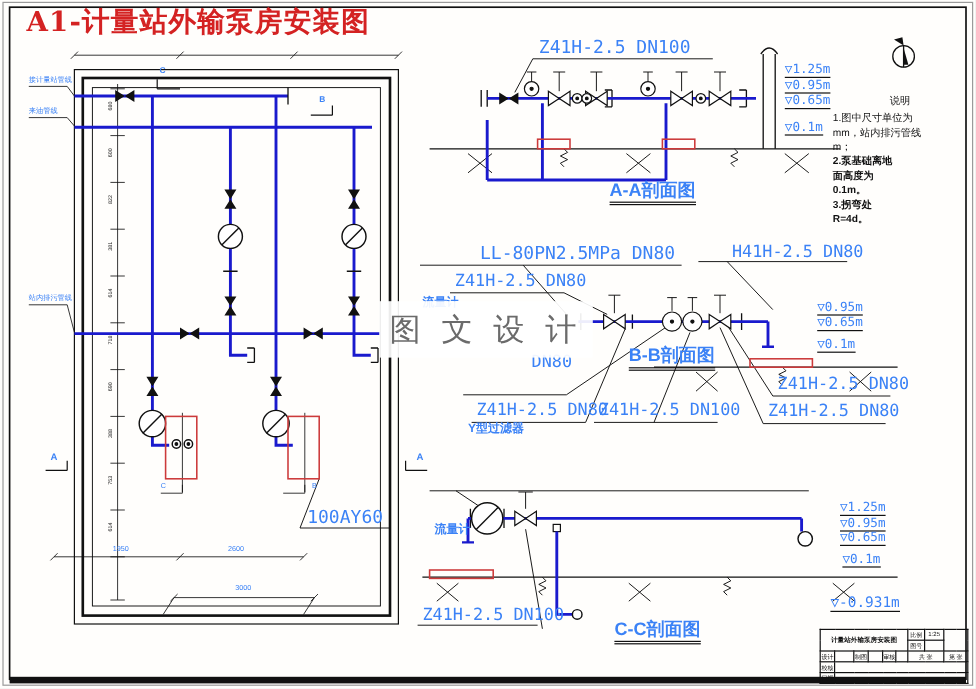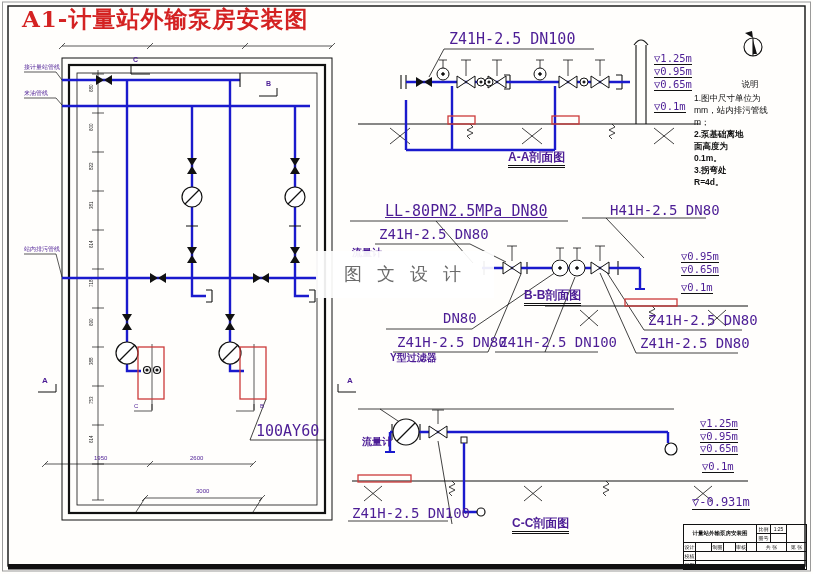--- a/index.html
+++ b/index.html
@@ -1,33 +1,33 @@
 <!DOCTYPE html>
 <html><head>
 <meta charset="utf-8">
 <style>
   html,body{margin:0;padding:0;background:#e8e8e8;}
   #sheet{
     position:relative;width:813px;height:574px;background:#fffefc;
     overflow:hidden;font-family:"Liberation Sans",sans-serif;color:#111;
   }
   #sheet svg{position:absolute;left:0;top:0;}
-  .lbl{position:absolute;white-space:nowrap;line-height:1.05;color:#4c1d95;}
+  .lbl{position:absolute;white-space:nowrap;line-height:1.05;color:#3b82f6;}
   .spec{font-family:"DejaVu Sans Mono",monospace;font-size:14px;}
   .spec-lg{font-family:"DejaVu Sans Mono",monospace;font-size:15px;}
   .cn-sm{font-size:10px;font-weight:bold;margin-top:40px;}
-  .sec{font-size:12px;font-weight:bold;border-bottom:3px double #111;padding-bottom:1px;}
+  .sec{font-size:15px;font-weight:bold;border-bottom:3px double #111;padding-bottom:1px;}
   .elev{font-family:"DejaVu Sans Mono",monospace;font-size:10.5px;border-bottom:1.2px solid #111;}
   .tiny{font-size:6px;}
   .mk{font-size:8px;font-weight:bold;}
   .rot{transform:rotate(-90deg);transform-origin:left top;font-size:4.5px;color:#222;}
   #title{left:22px;top:7px;font-family:"DejaVu Serif",serif;font-size:23px;
     font-weight:bold;color:#d42222;letter-spacing:1px;}
   #watermark{position:absolute;left:316px;top:251px;width:178px;height:47px;
-    background:rgba(255,255,255,.92);color:#6b6b6b;font-size:18px;font-weight:500;
+    background:rgba(255,255,255,.92);color:#6b6b6b;font-size:26px;font-weight:500;
     letter-spacing:5px;text-align:center;line-height:47px;z-index:5;}
   #notes{position:absolute;left:694px;top:78px;width:112px;font-size:8.5px;line-height:12px;}
   #notes .h{text-align:center;font-weight:normal;margin-bottom:2px;}
   #notes .b{font-weight:bold;}
   #tblock{position:absolute;left:683px;top:524px;border-collapse:collapse;
     font-size:5px;color:#111;table-layout:fixed;}
   #tblock td{border:0.8px solid #111;padding:0;text-align:center;overflow:hidden;
     white-space:nowrap;height:8px;}
   #tblock .nm{font-weight:bold;font-size:5.5px;}
 </style>
@@ -270,29 +270,29 @@
   <div>mm，站内排污管线</div>
   <div>m；</div>
   <div class="b">2.泵基础离地</div>
   <div class="b">面高度为</div>
   <div class="b">0.1m。</div>
   <div class="b">3.拐弯处</div>
   <div class="b">R=4d。</div>
 </div>
 
 <span class="lbl cn-sm" style="left:352px;top:208px;">流量计</span>
-<span class="lbl spec-lg" style="left:385px;top:204px;text-decoration:underline;">LL-80PN2.5MPa DN80</span>
+<span class="lbl spec-lg" style="left:400px;top:204px;">LL-80PN2.5MPa DN80</span>
 <span class="lbl spec" style="left:379px;top:227px;">Z41H-2.5 DN80</span>
 <span class="lbl spec" style="left:586px;top:203px;padding-left:24px;">H41H-2.5 DN80</span>
 <span class="lbl sec" style="left:524px;top:289px;text-align:right;">B-B剖面图</span>
 <span class="lbl elev" style="left:681px;top:251px;">▽0.95m</span>
 <span class="lbl elev" style="left:681px;top:264px;">▽0.65m</span>
 <span class="lbl elev" style="left:681px;top:282px;">▽0.1m</span>
 <span class="lbl cn-sm" style="left:390px;top:313px;">Y型过滤器</span>
-<span class="lbl spec" style="left:443px;top:311px;text-align:right;">DN80</span>
+<span class="lbl spec" style="left:443px;top:295px;text-align:right;">DN80</span>
 <span class="lbl spec" style="left:397px;top:335px;">Z41H-2.5 DN80</span>
 <span class="lbl spec" style="left:499px;top:335px;">Z41H-2.5 DN100</span>
 <span class="lbl spec" style="left:648px;top:313px;">Z41H-2.5 DN80</span>
 <span class="lbl spec" style="left:640px;top:336px;">Z41H-2.5 DN80</span>
 
 <span class="lbl cn-sm" style="left:362px;top:397px;">流量计</span>
 <span class="lbl spec" style="left:352px;top:506px;">Z41H-2.5 DN100</span>
 <span class="lbl sec" style="left:512px;top:517px;">C-C剖面图</span>
 <span class="lbl elev" style="left:700px;top:418px;">▽1.25m</span>
 <span class="lbl elev" style="left:700px;top:431px;">▽0.95m</span>

